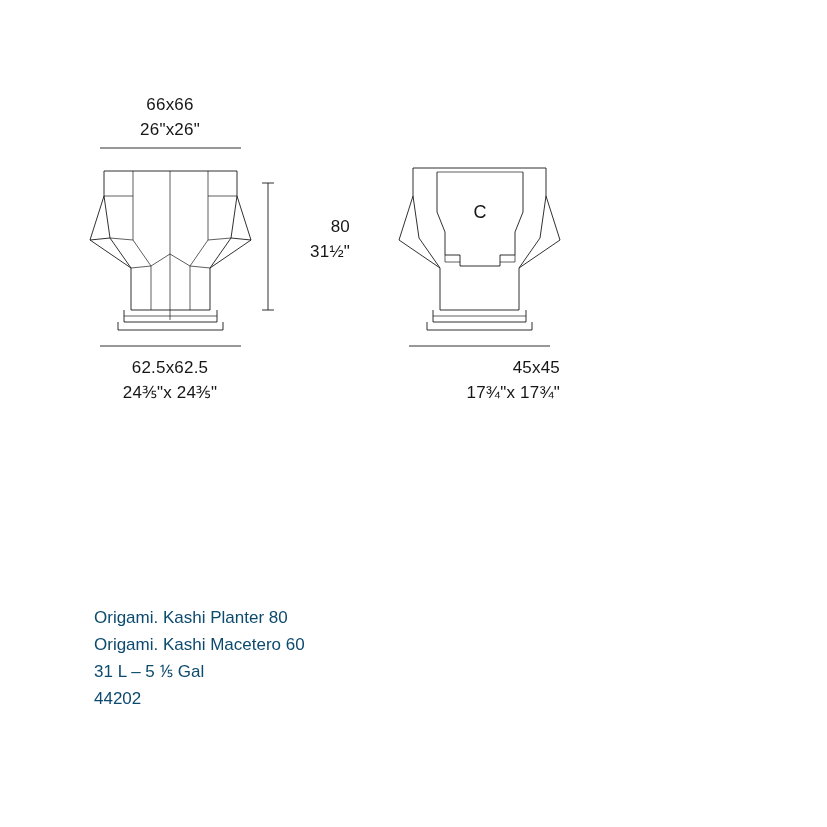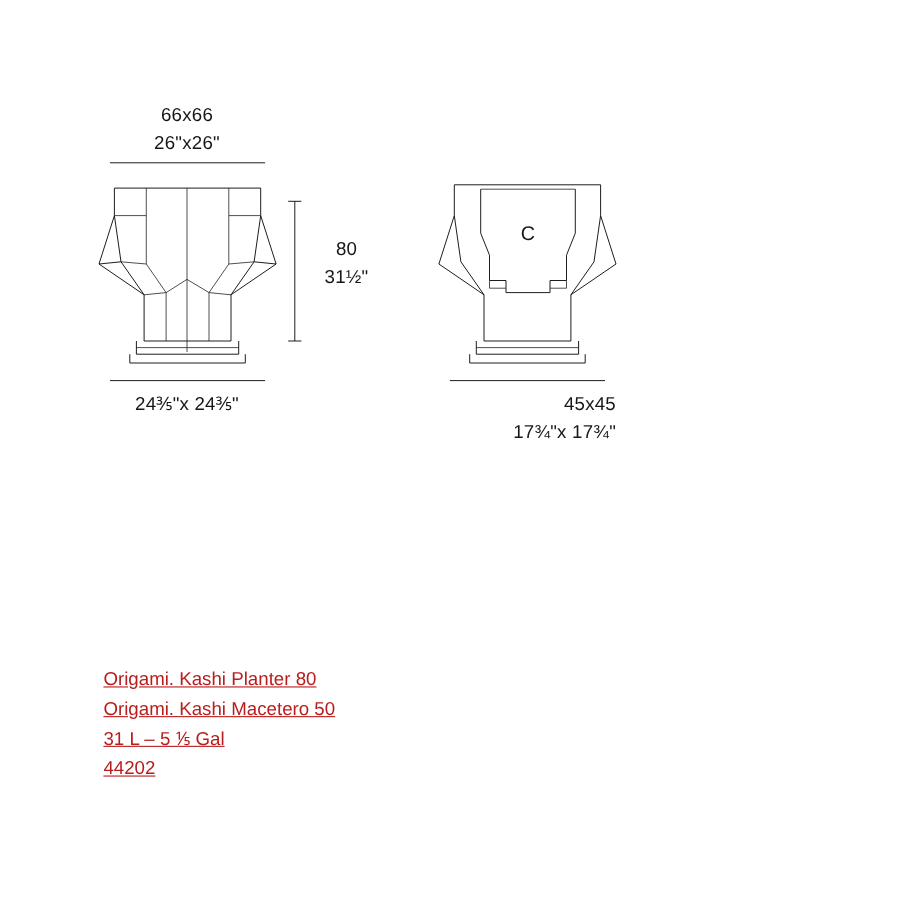--- a/index.html
+++ b/index.html
@@ -41,21 +41,21 @@
   #dim-bottom-left {
     left: 80px;
     top: 355px;
     width: 180px;
     text-align: center;
   }
   #dim-right-vertical {
     left: 280px;
     top: 214px;
     width: 70px;
-    text-align: center;
+    text-align: right;
   }
   #dim-bottom-right {
     left: 400px;
     top: 355px;
     width: 160px;
     text-align: right;
   }
   #section-letter {
     left: 463px;
     top: 200px;
@@ -67,23 +67,22 @@
   
   #description {
     position: absolute;
     left: 94px;
     top: 604px;
     width: 430px;
   }
   #description .line {
     font-size: 17px;
     line-height: 27px;
-    color: #b91c1c;
+    color: #0c4a6e;
     white-space: nowrap;
-    text-decoration: underline;
   }
 
   svg { display: block; }
   .ln { stroke: #1a1a1a; fill: none; }
   .thin { stroke-width: 0.9; }
   .thinner { stroke-width: 0.7; }
 </style>
 </head>
 <body>
 
@@ -159,30 +158,31 @@
     <div>66x66</div>
     <div>26"x26"</div>
   </div>
 
   <div class="lbl" id="dim-right-vertical">
     <div>80</div>
     <div>31½"</div>
   </div>
 
   <div class="lbl center" id="dim-bottom-left">
+    <div>62.5x62.5</div>
     <div>24⅗"x 24⅗"</div>
   </div>
 
   <div class="lbl center" id="dim-bottom-right">
     <div>45x45</div>
     <div>17¾"x 17¾"</div>
   </div>
 
   <div class="lbl center" id="section-letter">C</div>
 
   <div id="description">
     <div class="line">Origami. Kashi Planter 80</div>
-    <div class="line">Origami. Kashi Macetero 50</div>
+    <div class="line">Origami. Kashi Macetero 60</div>
     <div class="line">31 L – 5 ⅕ Gal</div>
     <div class="line">44202</div>
   </div>
 
 </div>
 
 </body></html>

